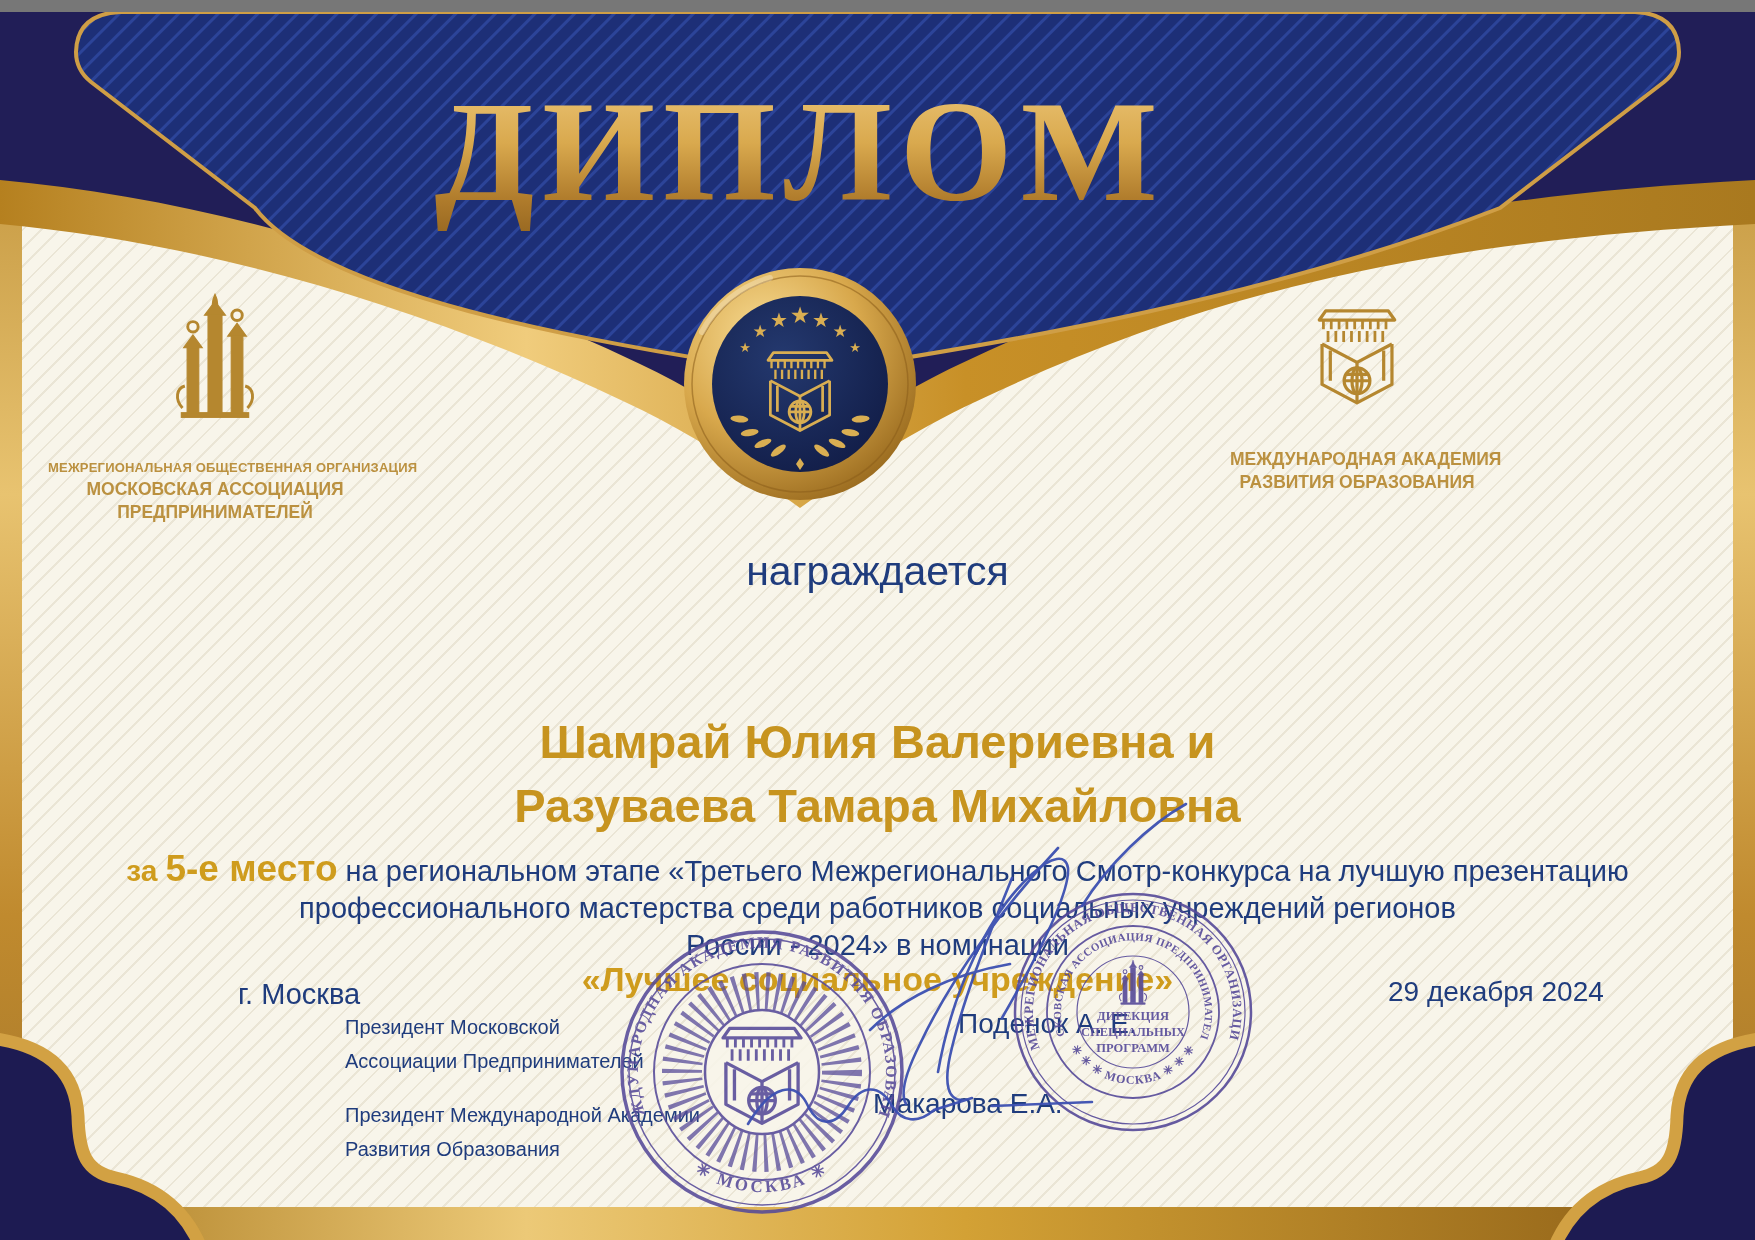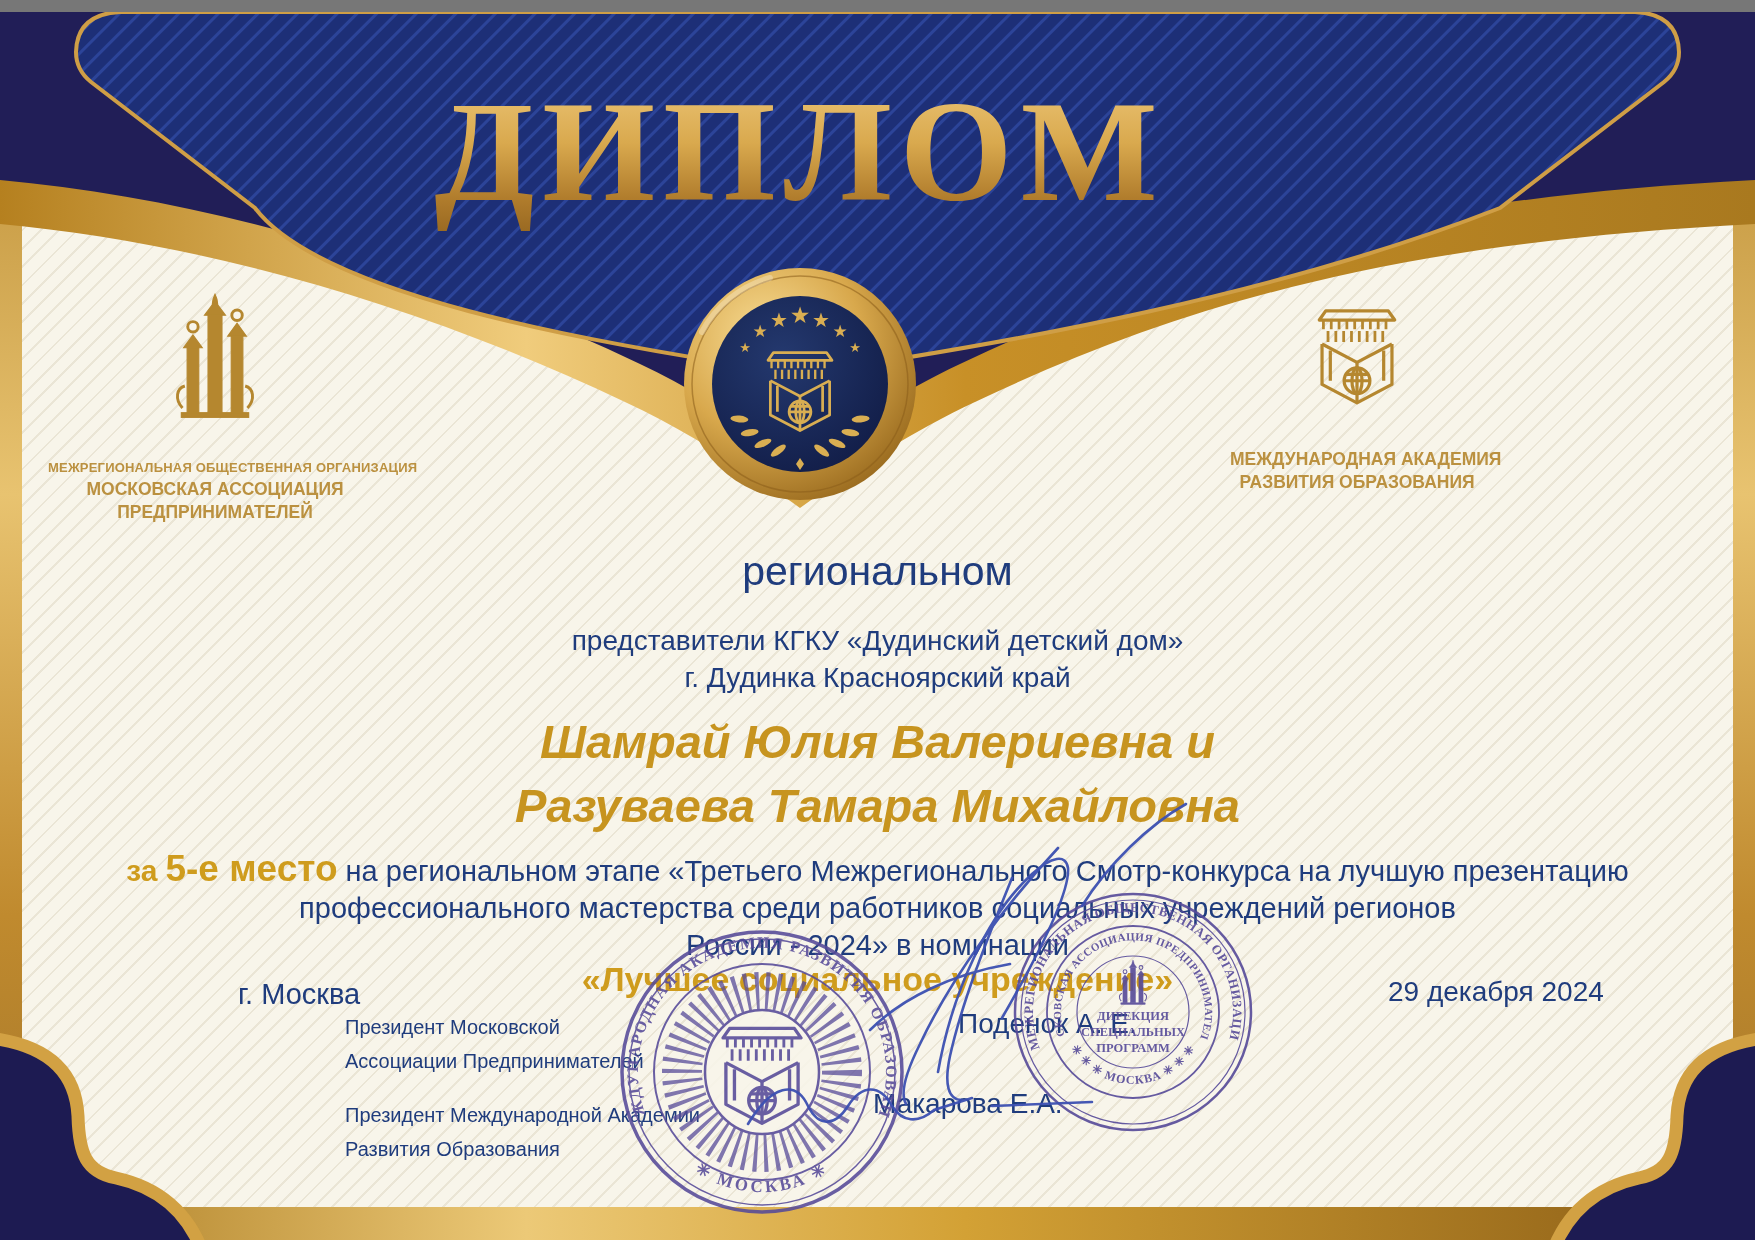--- a/index.html
+++ b/index.html
@@ -23,21 +23,21 @@
   .logo{position:absolute;text-align:center;z-index:8;color:#bb9140;}
   .logo-left{left:48px;top:280px;width:334px;}
   .logo-right{left:1230px;top:290px;width:254px;}
   .logo .l-small{font-size:13px;font-weight:bold;white-space:nowrap;line-height:20px;letter-spacing:.2px;}
   .logo .l-big{font-size:17.5px;font-weight:bold;white-space:nowrap;line-height:23px;}
   .logo-left .logo-text{margin-top:32px;}
   .logo-right .logo-text{margin-top:36px;}
   .centered{position:absolute;left:0;width:100%;text-align:center;z-index:10;color:#1f3c7d;}
   .t-award{top:536px;font-size:41px;}
   .t-org{top:610px;font-size:28px;line-height:37px;}
-  .t-names{top:698px;font-size:47px;line-height:64px;font-weight:bold;color:#c7941f;font-style:italic;}
+  .t-names{top:698px;font-size:47px;line-height:64px;font-weight:bold;color:#c7941f;}
   .t-par{top:838px;font-size:29px;line-height:37px;}
   .t-par .gold-pre{color:#cf9c1d;font-weight:bold;font-size:30px;text-align:right;}
   .t-par .gold-place{color:#cf9c1d;font-weight:bold;font-size:37px;}
   .t-nom{top:948px;font-size:34px;font-weight:bold;color:#cf9c1d;}
   .abs{position:absolute;z-index:10;color:#1f3c7d;white-space:nowrap;}
   .t-city{left:238px;top:966px;font-size:29px;}
   .t-date{left:1388px;top:964px;font-size:28px;}
   .sig-title{left:345px;font-size:20px;line-height:34px;}
   .sig-t1{top:998px}.sig-t2{top:1086px}
   .sig-name1{left:958px;top:996px;font-size:28px;}
@@ -194,25 +194,21 @@
       <g color="#b5872f" transform="scale(0.92)">
           <use href="#bookglobe"></use>
         </g>
     </svg>
     <div class="logo-text">
       <div class="l-big">МЕЖДУНАРОДНАЯ АКАДЕМИЯ</div>
       <div class="l-big">РАЗВИТИЯ ОБРАЗОВАНИЯ</div>
     </div>
   </div>
 
-  <div class="centered t-award">региональном</div>
-  <div class="centered t-org">
-    <div>представители КГКУ «Дудинский детский дом»</div>
-    <div>г. Дудинка Красноярский край</div>
-  </div>
+  <div class="centered t-award">награждается</div>
   <div class="centered t-names">
     <div>Шамрай Юлия Валериевна и</div>
     <div>Разуваева Тамара Михайловна</div>
   </div>
   <div class="centered t-par">
     <div>
       <span class="gold-pre">за</span>
       <span class="gold-place">5-е место</span>
       <span>на региональном этапе «Третьего Межрегионального Смотр-конкурса на лучшую презентацию</span>
     </div>

